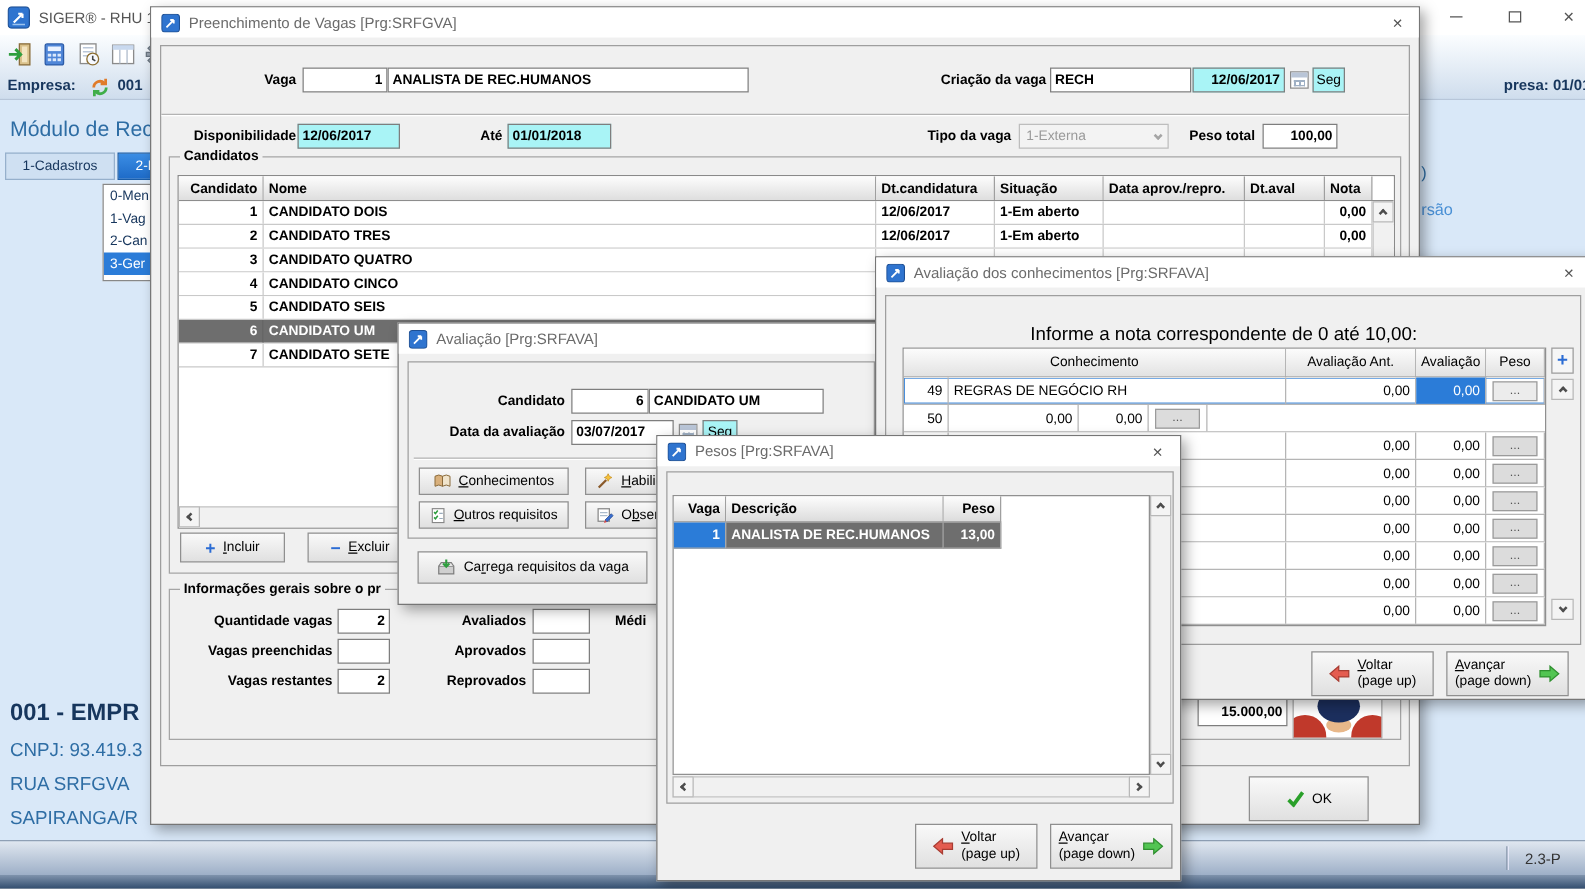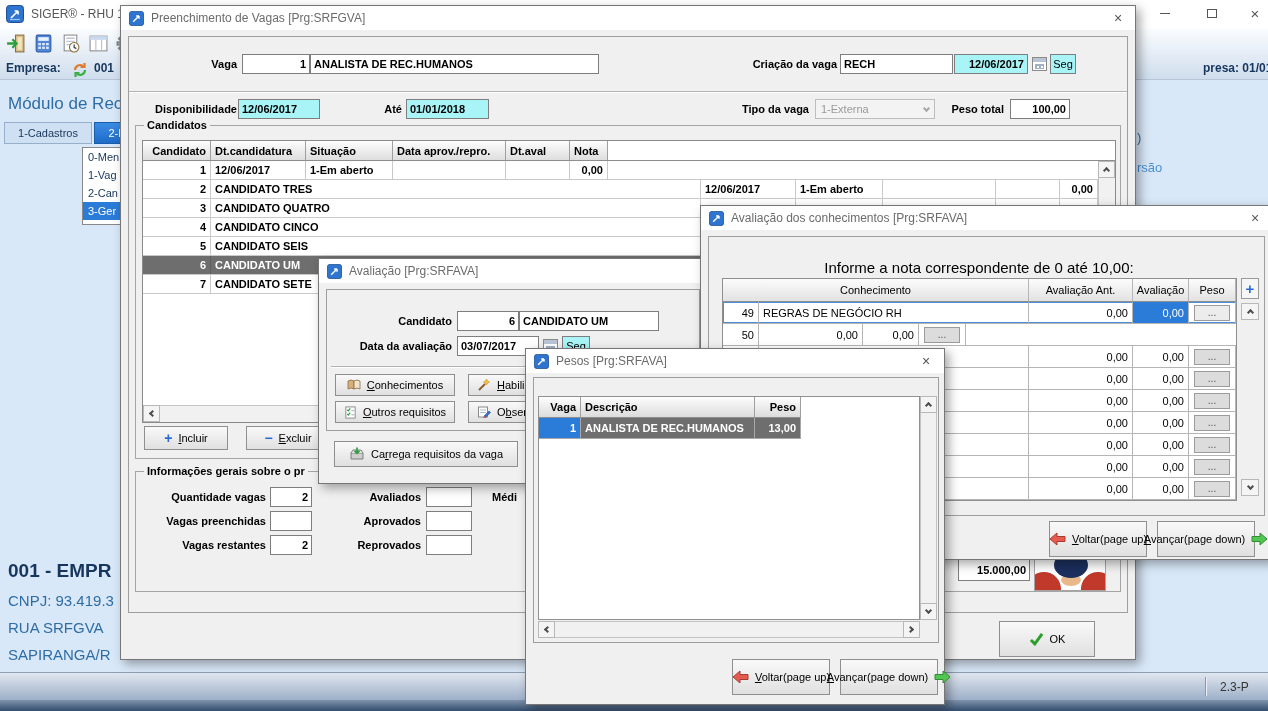--- a/index.html
+++ b/index.html
@@ -65,21 +65,21 @@
   
   .ptarea{position:absolute;background:#fff;border:1px solid #909090;overflow:hidden;}
   .prow{display:flex;height:21px;}
   .pc{display:inline-flex;align-items:center;height:21px;border-right:1px solid #a8a8a8;border-bottom:1px solid #a8a8a8;
     padding:0 4px;font-size:11px;font-weight:bold;background:#fff;white-space:nowrap;overflow:hidden;}
   .phead .pc{background:linear-gradient(#fdfdfd,#dcdcdc);border-right:1px solid #9f9f9f;border-bottom:1px solid #8d8d8d;}
   .pw1{width:42px}.pw2{width:174px}.pw3{width:46px}
   .pselblue{background:#2b7cd8;color:#fff;}
   .pselgray{background:#6e6e6e;color:#fff;}
   
-  .navtxt{display:flex;flex-direction:row;align-items:flex-start;font-size:11px;line-height:13px;}
+  .navtxt{display:flex;flex-direction:column;align-items:flex-start;font-size:11px;line-height:13px;}
   
   .mtb{position:absolute;left:0;top:0;width:1268px;height:28px;background:#fff;display:flex;align-items:center;padding-left:6px;gap:7px;}
   .mtb .t{font-size:12px;color:#555;}
   .wbtn{position:absolute;top:3px;width:30px;height:21px;display:flex;align-items:center;justify-content:center;color:#555;}
   .ming{width:10px;height:1px;background:#555;}
   .maxg{width:10px;height:9px;border:1px solid #555;}
   .toolpanel{position:absolute;left:0;top:28px;width:1268px;height:52px;
     background:linear-gradient(#fbfdff,#cfdded);border-bottom:1px solid #b7c6d9;}
   .tico{position:absolute;top:3px;width:24px;height:24px;display:flex;align-items:center;justify-content:center;}
   .navy{color:#17365d;font-weight:bold;font-size:12px;white-space:nowrap;}
@@ -242,28 +242,30 @@
           <span class="ch chd" style="border-color:#a5a5a5"></span>
         </span>
       <span class="albl tr" style="left:760px;top:66px;width:115px">Peso total</span>
       <span class="fld fr" style="left:881px;top:62px;width:60px">100,00</span>
 
       <div class="grp" style="left:6px;top:88px;width:986px;height:334px">
         <span class="gl">Candidatos</span>
         <div class="ctable" style="left:6px;top:14px;width:974px;height:283px">
           <div class="crow chead">
             <span class="cc w1 jr">Candidato</span>
+            <span class="cc w2">Nome</span>
             <span class="cc w3">Dt.candidatura</span>
             <span class="cc w4">Situação</span>
             <span class="cc w5">Data aprov./repro.</span>
             <span class="cc w6">Dt.aval</span>
             <span class="cc w7">Nota</span>
           </div>
           <div class="crow">
             <span class="cc w1 jr">1</span>
+            <span class="cc w2">CANDIDATO DOIS</span>
             <span class="cc w3">12/06/2017</span>
             <span class="cc w4">1-Em aberto</span>
             <span class="cc w5"></span>
             <span class="cc w6"></span>
             <span class="cc w7 jr">0,00</span>
           </div>
           <div class="crow">
             <span class="cc w1 jr">2</span>
             <span class="cc w2">CANDIDATO TRES</span>
             <span class="cc w3">12/06/2017</span>

